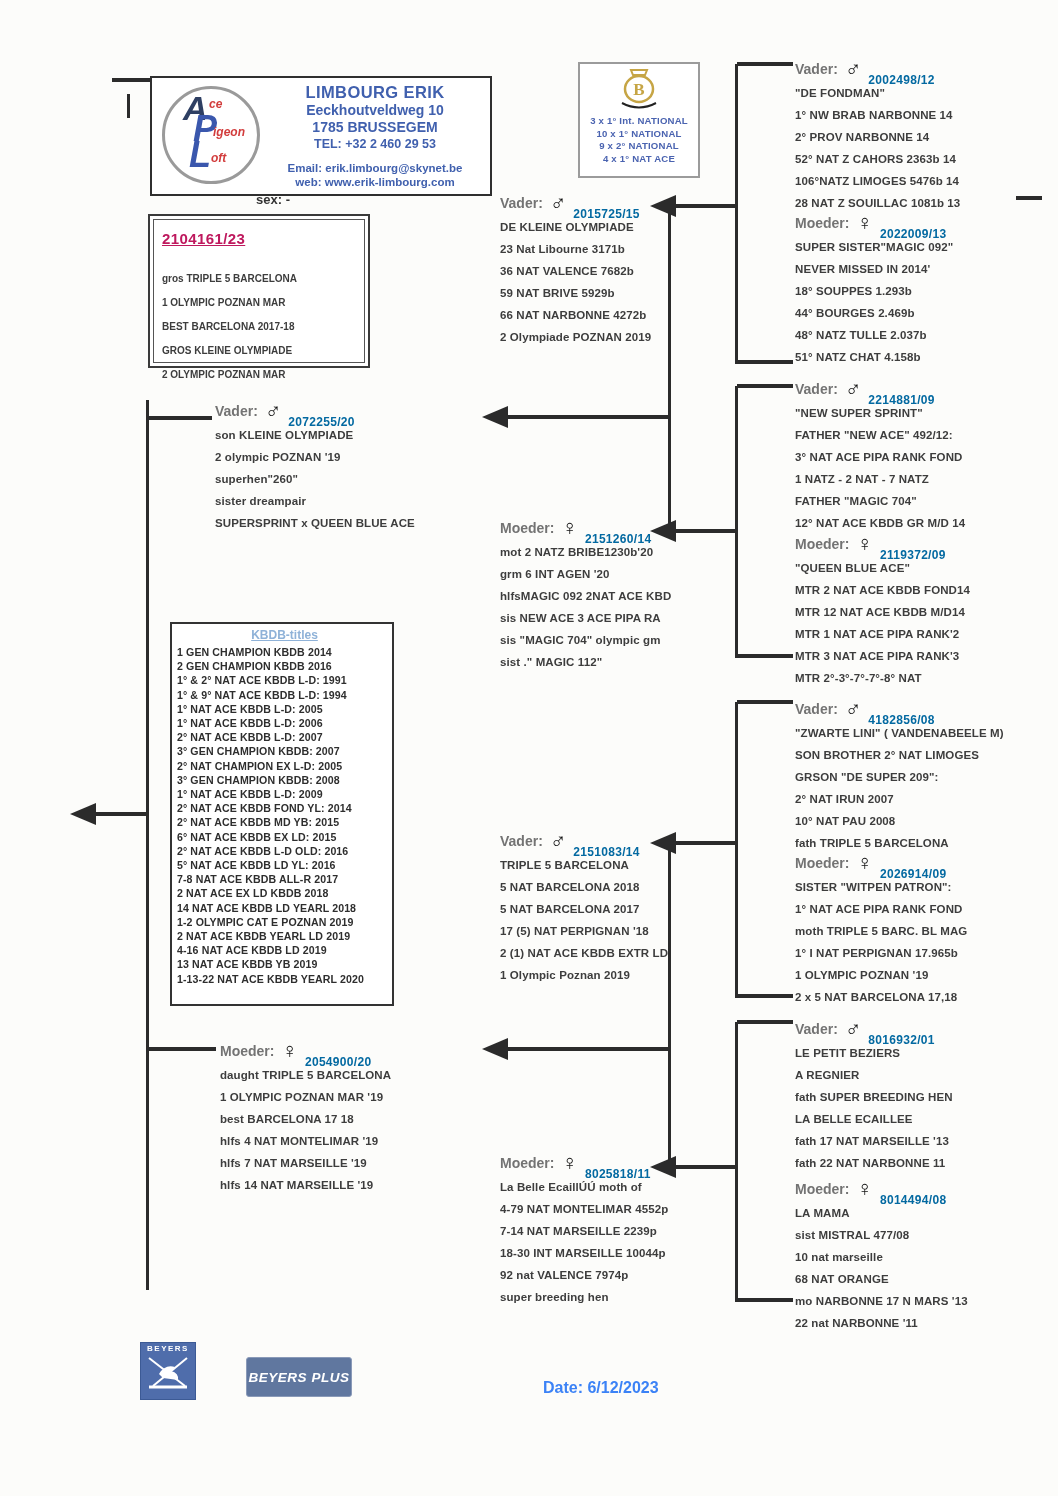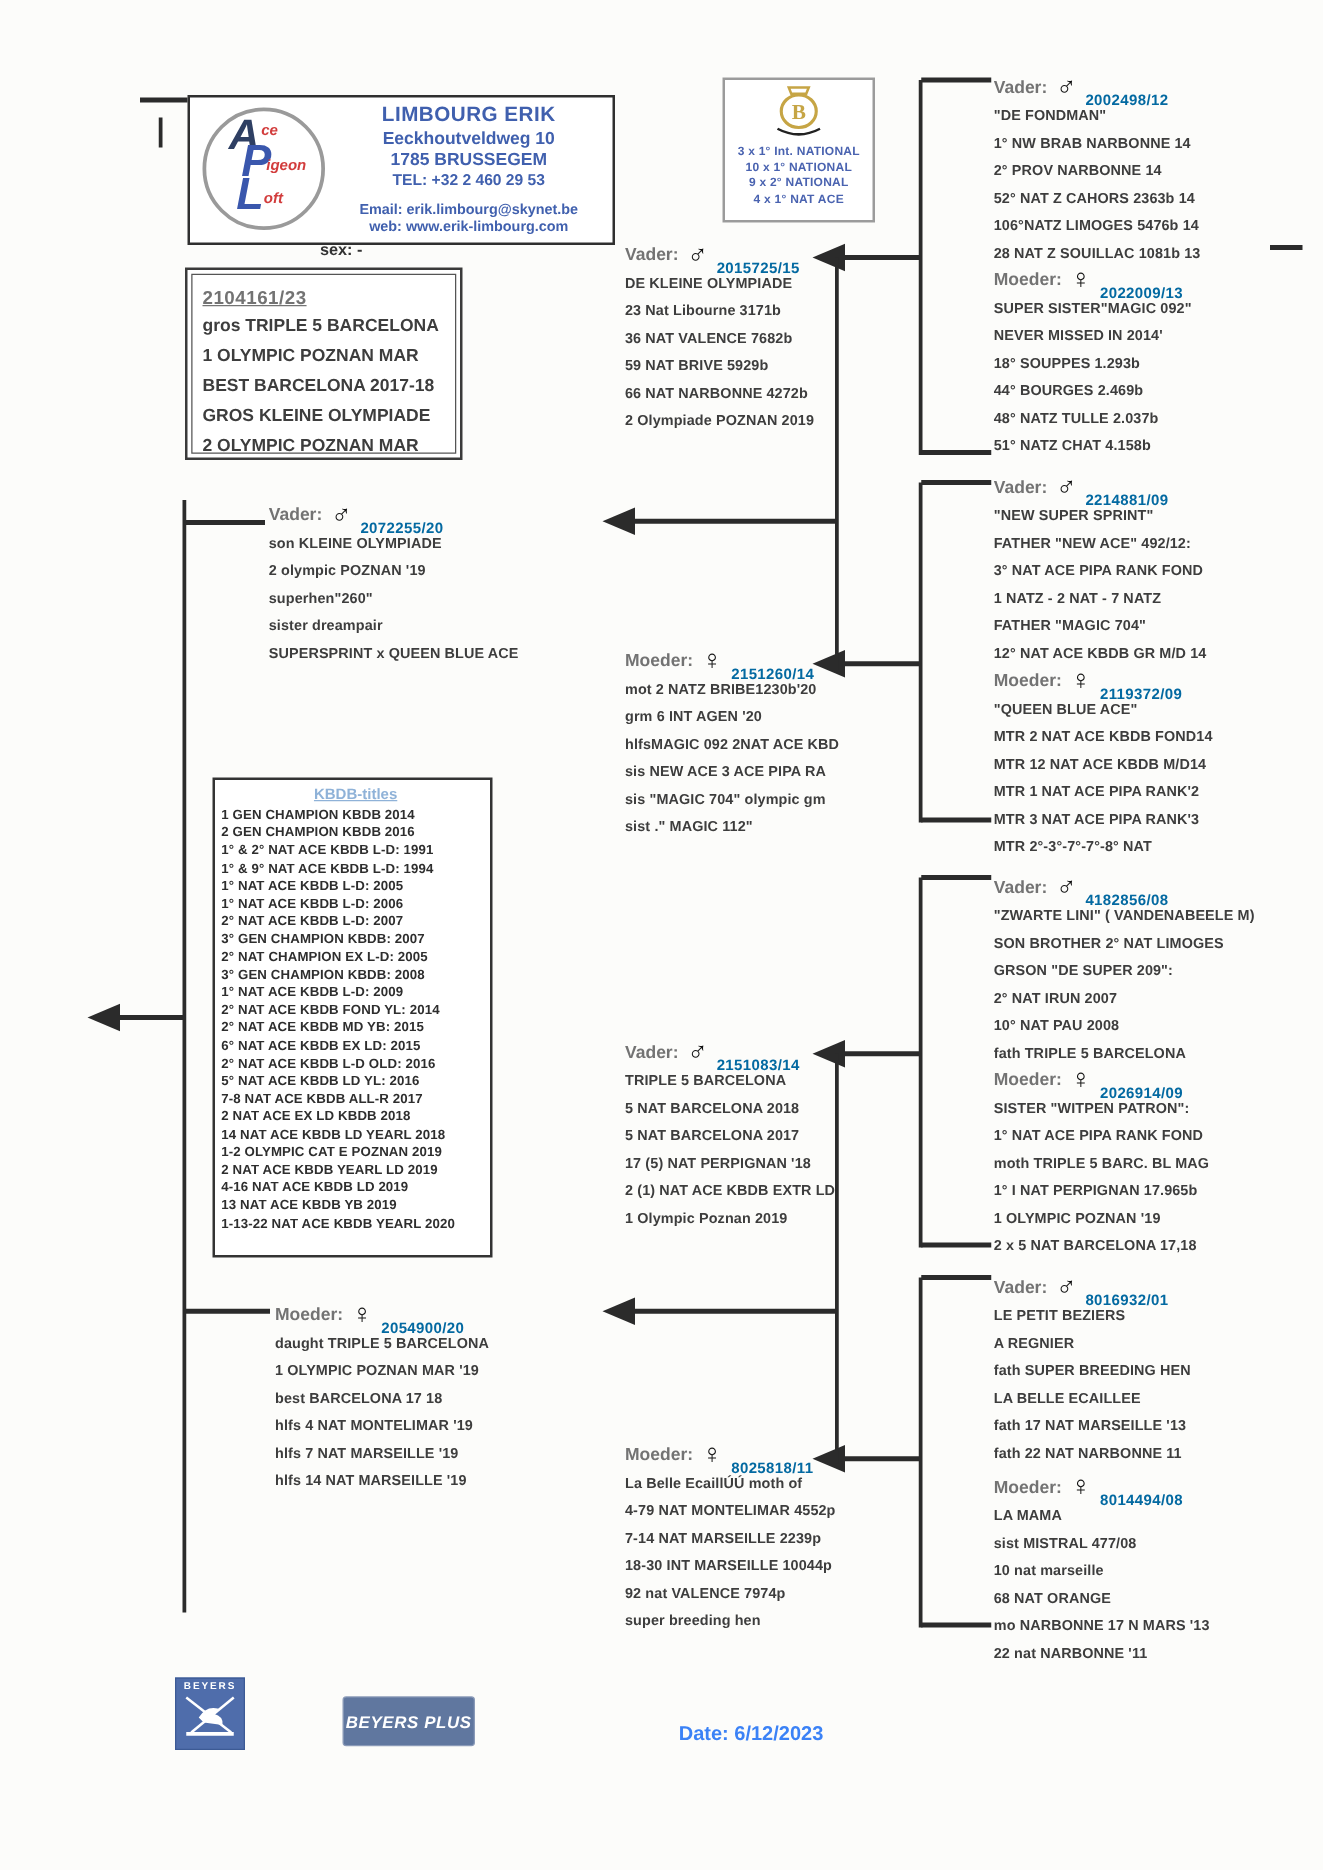--- a/index.html
+++ b/index.html
@@ -20,43 +20,43 @@
   .h-addr{font-size:14px;line-height:17px;}
   .h-tel{font-size:12.5px;line-height:16px;}
   .h-mail{font-size:11.5px;line-height:14px;margin-top:9px;}
   .sex-label{left:256px;top:192px;font-size:13px;font-weight:700;color:#333;}
   
   .badge-box{left:578px;top:62px;width:118px;height:112px;border:2px solid #9b9b9b;background:#fff;text-align:center;}
   .badge-lines{color:#4a63b0;font-weight:700;font-size:9.6px;line-height:12.5px;letter-spacing:.2px;margin-top:2px;}
   
   .subject-box{left:148px;top:214px;width:222px;height:154px;border:2px solid #3a3a3a;background:#fff;padding:3px;box-sizing:border-box;}
   .subject-inner{border:1.5px solid #555;width:100%;height:100%;box-sizing:border-box;padding:10px 0 0 8px;}
-  .subject-ring{color:#737373;font-weight:700;font-size:15px;text-decoration:underline;letter-spacing:.4px;margin-bottom:1px;}
-  .subject-lines div{font-size:14px;font-weight:700;color:#3d3d3d;line-height:24px;white-space:nowrap;}
+  .subject-ring{color:#be185d;font-weight:700;font-size:15px;text-decoration:underline;letter-spacing:.4px;margin-bottom:20px;}
+  .subject-lines div{font-size:10px;font-weight:700;color:#3d3d3d;line-height:24px;white-space:nowrap;}
   
   .kbdb-box{left:170px;top:622px;width:224px;height:384px;border:2px solid #333;background:#fff;box-sizing:border-box;padding:4px 0 0 5px;}
   .kbdb-title{color:#8fb2d8;font-weight:700;font-size:12px;text-align:center;text-decoration:underline;margin-bottom:3px;}
   .kbdb-lines div{font-size:10.6px;font-weight:700;color:#2e2e2e;line-height:14.2px;white-space:nowrap;letter-spacing:.1px;}
   
   .pblock{position:absolute;width:250px;}
   .ptitle{display:flex;align-items:center;gap:7px;height:26px;}
   .plabel{font-size:14px;font-weight:700;color:#737373;}
   .psym{font-size:22px;font-weight:700;color:#111;line-height:20px;}
   .pring{font-size:12px;font-weight:700;color:#0369a1;letter-spacing:.3px;margin-top:21px;}
   .plines div{font-size:11.5px;font-weight:700;color:#3d3d3d;line-height:22px;white-space:nowrap;letter-spacing:.1px;}
   
   .hl{position:absolute;height:4px;background:#2b2b2b;}
   .vl{position:absolute;width:3px;background:#2b2b2b;}
   .tri{position:absolute;width:0;height:0;border-top:11px solid transparent;border-bottom:11px solid transparent;border-right:26px solid #2b2b2b;}
   
   .beyers-logo{left:140px;top:1342px;width:56px;height:58px;background:#4f6dab;border:1px solid #3c5a95;text-align:center;box-sizing:border-box;}
   .beyers-logo .bl-text{color:#fff;font-size:8px;font-weight:700;letter-spacing:1.5px;line-height:11px;}
   .beyers-plus{left:246px;top:1357px;width:104px;height:38px;background:#60779f;border:1px solid #8a9ab8;border-radius:3px;
     color:#fff;font-weight:700;font-style:italic;font-size:13.5px;letter-spacing:.5px;
-    display:flex;align-items:center;justify-content:center;margin-left:28px;}
+    display:flex;align-items:center;justify-content:center;}
   .date-label{left:543px;top:1379px;font-size:16px;font-weight:700;color:#3b82f6;}
 </style>
 </head>
 <body>
 
 <div class="hl" style="left:112px;top:78px;width:42px;"></div>
 <div class="vl" style="left:127px;top:94px;height:24px;"></div>
 <div class="hl" style="left:1016px;top:196px;width:26px;"></div>
 
 <div class="abs header-box">

